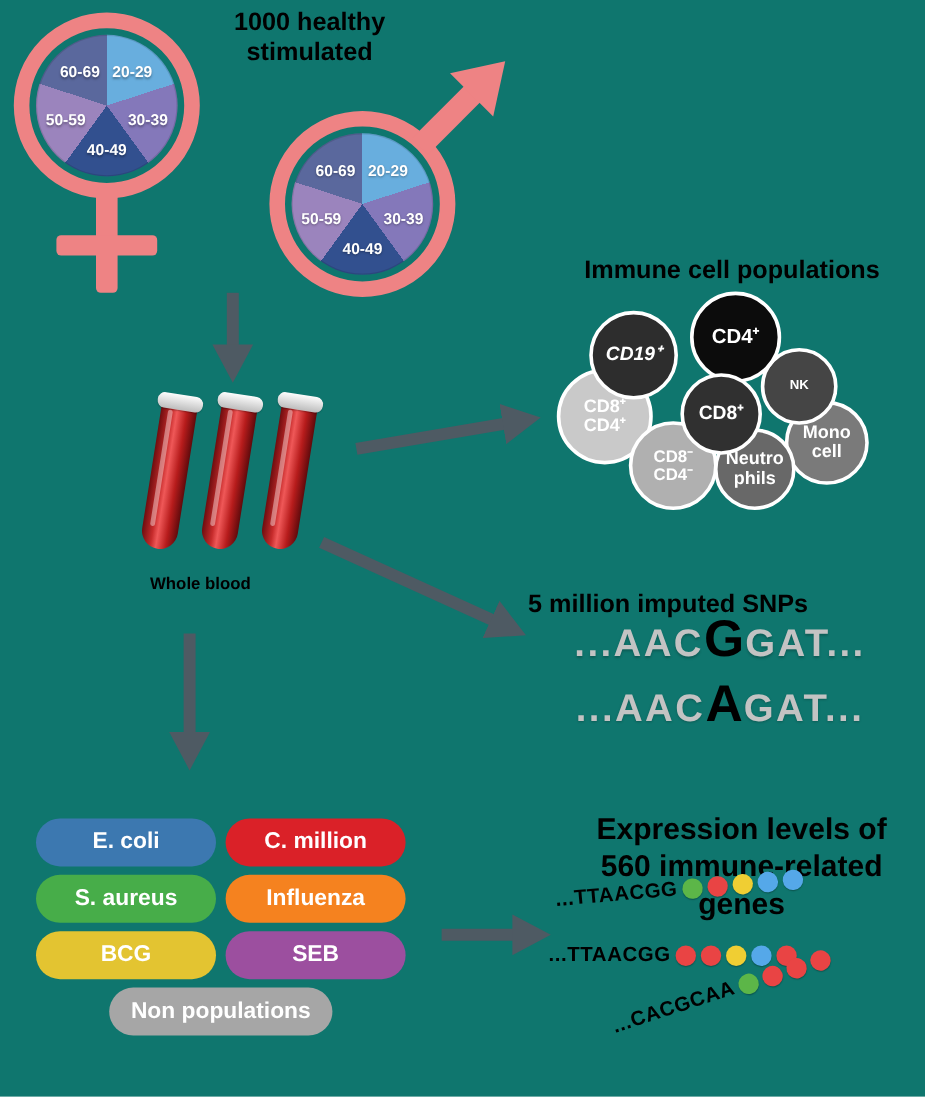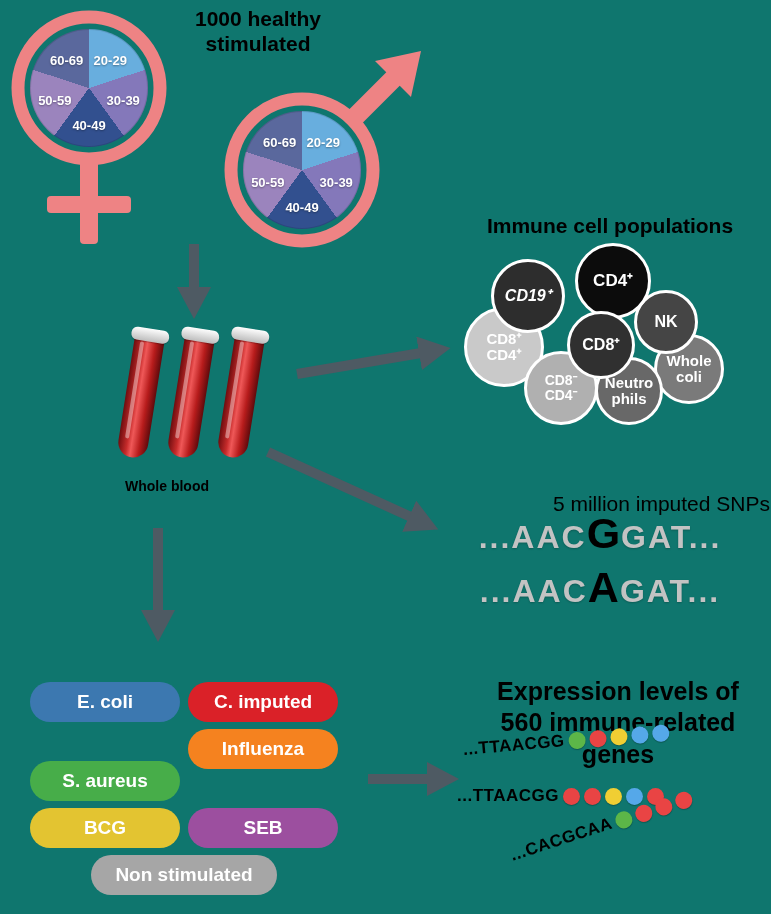--- a/index.html
+++ b/index.html
@@ -38,22 +38,22 @@
   .whole-blood-label { position:absolute; left:87px; top:478px; width:160px; text-align:center;
     font-size:14px; font-weight:bold; }
 
   .cells-title { position:absolute; left:452px; top:214px; width:316px; text-align:center;
     font-size:21px; font-weight:bold; }
   .cells-cluster { position:absolute; left:455px; top:240px; width:316px; height:200px; }
   .cell-circle { position:absolute; border-radius:50%; border:3px solid #fff; color:#fff;
     font-weight:bold; display:flex; flex-direction:column; align-items:center; justify-content:center;
     text-align:center; line-height:1.05; }
 
-  .snps-title { position:absolute; left:440px; top:492px; width:330px; text-align:right;
-    font-size:21px; font-weight:normal; }
+  .snps-title { position:absolute; left:440px; top:492px; width:330px; text-align:left;
+    font-size:21px; font-weight:bold; }
   .snp-lines { position:absolute; left:430px; top:507px; width:340px; text-align:center; }
   .snp-line { font-weight:bold; font-size:32px; color:#c3c3c3; letter-spacing:2px;
     line-height:1.25; text-shadow:0 1px 2px rgba(0,0,0,.22); white-space:nowrap; }
   .snp-hl { color:#000; font-size:43px; text-shadow:none; letter-spacing:1px; }
 
   .stim-grid { position:absolute; left:30px; top:682px; display:grid;
     grid-template-columns:150px 150px; column-gap:8px; row-gap:7px; }
   .stim-pill { height:40px; border-radius:20px; color:#fff; font-weight:bold; font-size:19px;
     display:flex; align-items:center; justify-content:center; }
   .stim-last { grid-column:1 / 3; justify-self:center; width:186px; }
@@ -149,24 +149,24 @@
         <div>CD4⁺</div>
       </div>
       <div class="cell-circle" style="left: 36px; top: 19px; width: 74px; height: 74px; background: rgb(45, 45, 45); font-size: 16px; font-style: italic;">
         <div>CD19⁺</div>
       </div>
       <div class="cell-circle" style="left: 69px; top: 111px; width: 74px; height: 74px; background: rgb(176, 176, 176); font-size: 14px;">
         <div>CD8⁻</div>
         <div>CD4⁻</div>
       </div>
       <div class="cell-circle" style="left: 199px; top: 94px; width: 70px; height: 70px; background: rgb(122, 122, 122); font-size: 15px;">
-        <div>Whole</div>
-        <div>coli</div>
-      </div>
-      <div class="cell-circle" style="left: 179px; top: 50px; width: 64px; height: 64px; background: rgb(69, 69, 69); font-size: 16px;">
+        <div>Mono</div>
+        <div>cell</div>
+      </div>
+      <div class="cell-circle" style="left: 179px; top: 50px; width: 64px; height: 64px; background: rgb(69, 69, 69); font-size: 11px;">
         <div>NK</div>
       </div>
       <div class="cell-circle" style="left: 140px; top: 117px; width: 68px; height: 68px; background: rgb(104, 104, 104); font-size: 15px;">
         <div>Neutro</div>
         <div>phils</div>
       </div>
       <div class="cell-circle" style="left: 120px; top: 3px; width: 76px; height: 76px; background: rgb(12, 12, 12); font-size: 17px;">
         <div>CD4⁺</div>
       </div>
       <div class="cell-circle" style="left: 112px; top: 71px; width: 68px; height: 68px; background: rgb(48, 48, 48); font-size: 16px;">
@@ -175,26 +175,26 @@
     </div>
 
   <div class="snps-title">5 million imputed SNPs</div>
   <div class="snp-lines">
     <div class="snp-line"><span>...AAC</span><span class="snp-hl">G</span><span>GAT...</span></div>
     <div class="snp-line"><span>...AAC</span><span class="snp-hl">A</span><span>GAT...</span></div>
   </div>
 
   <div class="stim-grid">
       <div class="stim-pill" style="background: rgb(60, 120, 176);">E. coli</div>
-      <div class="stim-pill" style="background: rgb(218, 33, 40);">C. imputed</div>
-      <div class="stim-pill" style="background: rgb(71, 173, 73); margin-top: 32px;">S. aureus</div>
+      <div class="stim-pill" style="background: rgb(218, 33, 40);">C. million</div>
+      <div class="stim-pill" style="background: rgb(71, 173, 73);">S. aureus</div>
       <div class="stim-pill" style="background: rgb(245, 130, 31);">Influenza</div>
       <div class="stim-pill" style="background: rgb(227, 196, 49);">BCG</div>
       <div class="stim-pill" style="background: rgb(156, 79, 159);">SEB</div>
-      <div class="stim-pill stim-last" style="background: rgb(166, 166, 166);">Non stimulated</div>
+      <div class="stim-pill stim-last" style="background: rgb(166, 166, 166);">Non populations</div>
     </div>
 
   <div class="expr-title">
     <div>Expression levels of</div>
     <div>560 immune-related genes</div>
   </div>
   <div class="expr-rows">
       <div class="expr-row expr-row-0">
         <span class="expr-seq">...TTAACGG</span>
         <span class="expr-dot" style="background: rgb(92, 182, 72);"></span>

